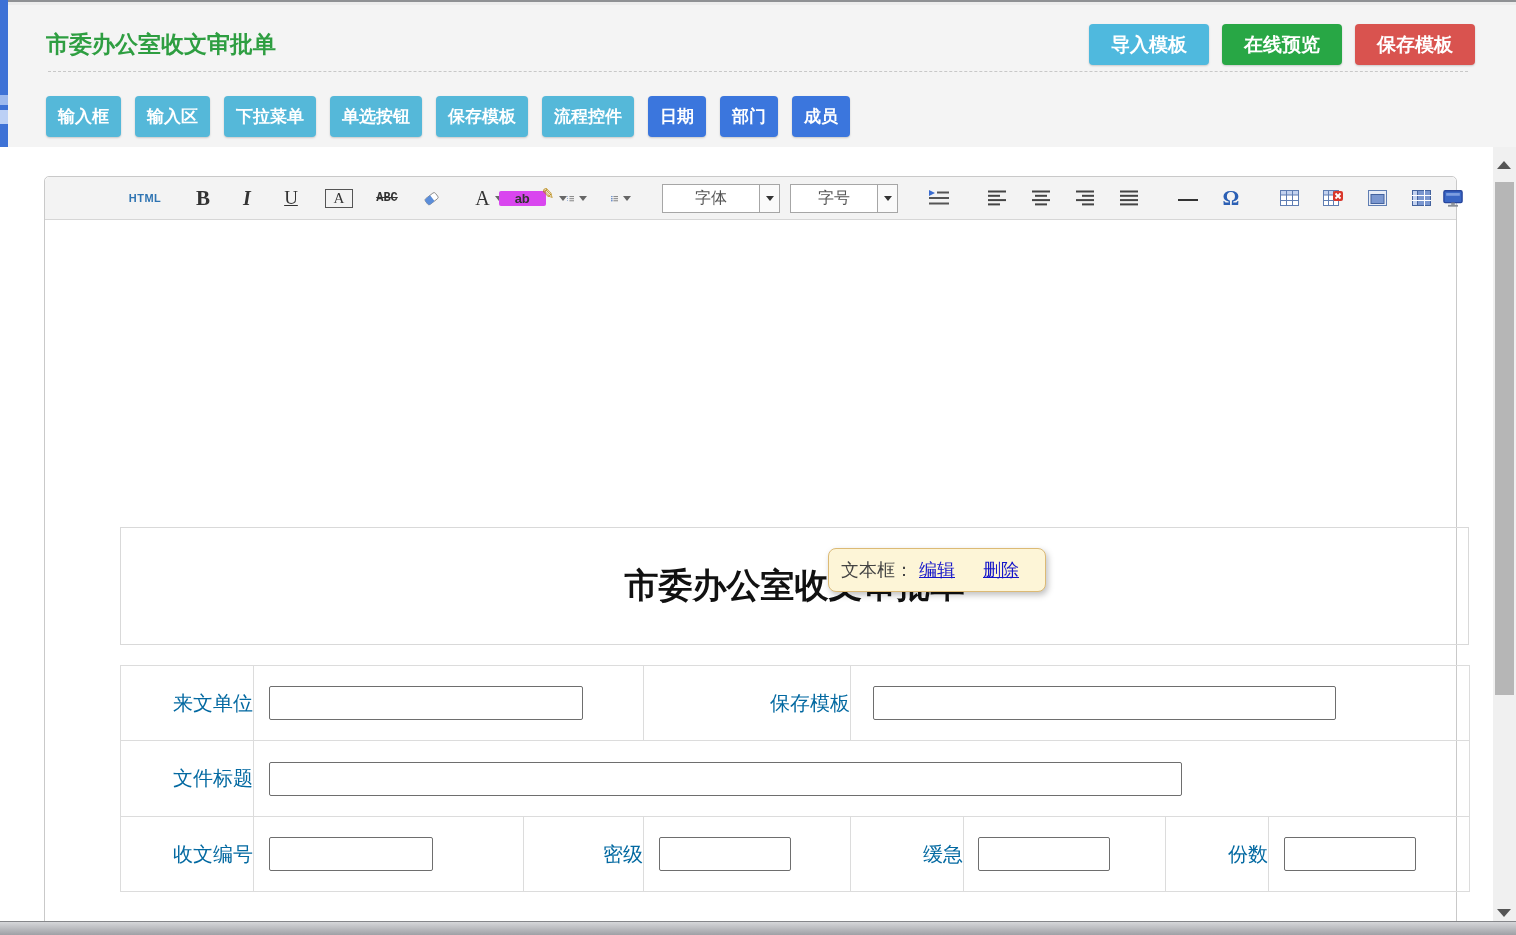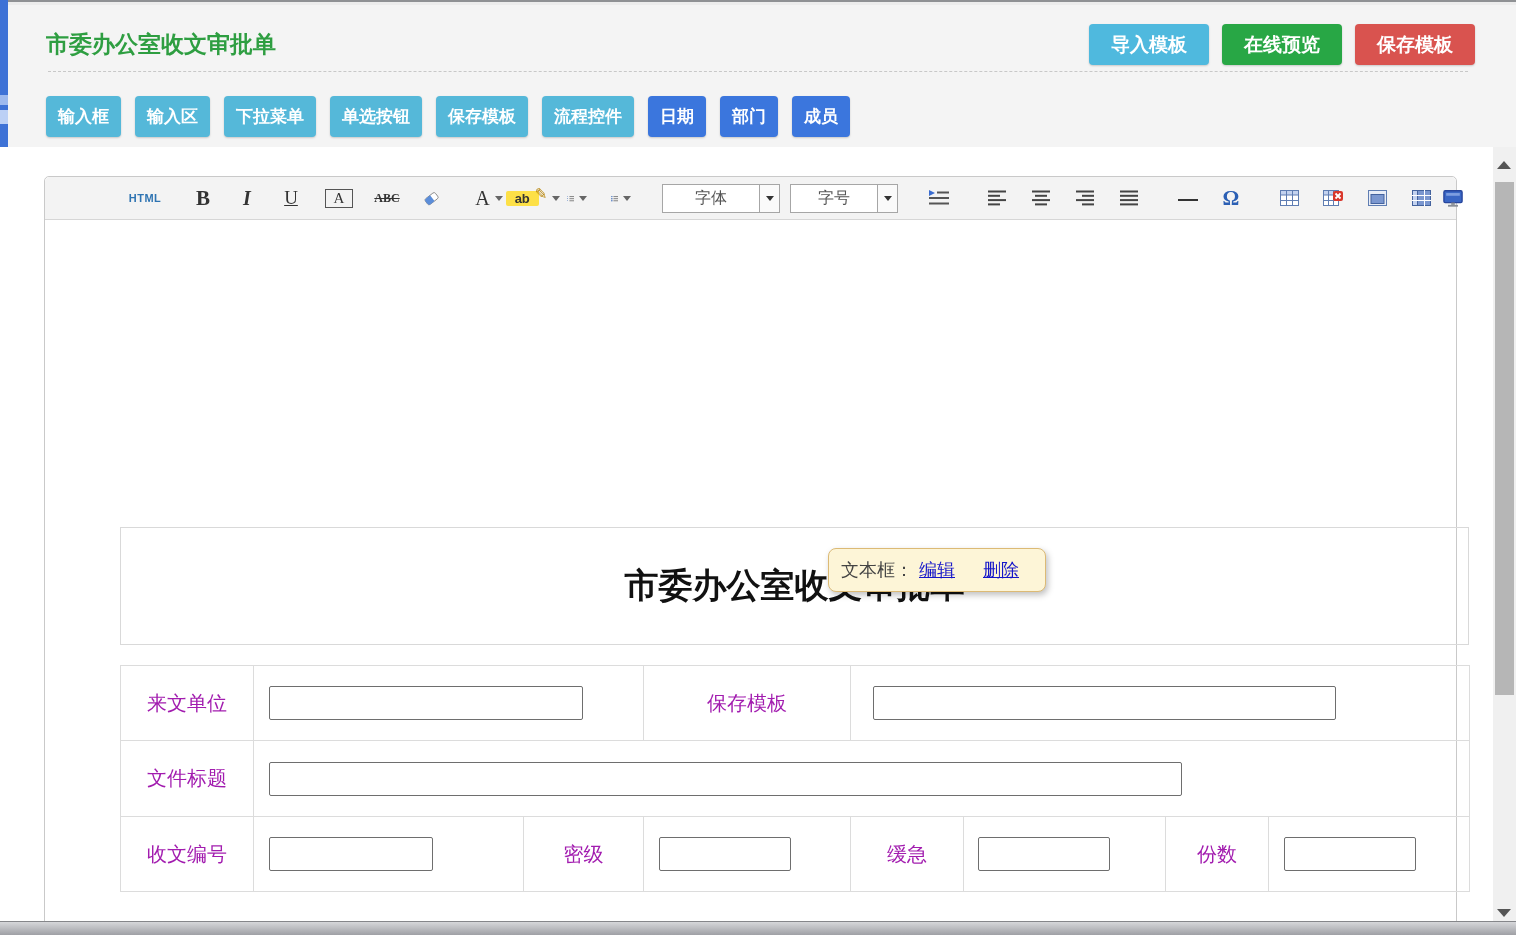--- a/index.html
+++ b/index.html
@@ -41,42 +41,42 @@
     display:flex;align-items:center;padding:0 14px 0 78px;}
   .ti{display:inline-flex;align-items:center;justify-content:center;height:28px;min-width:20px;
     margin:0 12px;color:#333;cursor:pointer;}
   .sep{width:1px;height:22px;background:#ccc;margin:0 7px;}
   .t-html{font-size:11px;font-weight:bold;color:#2f74b2;letter-spacing:.5px;}
   .t-b{font-family:"Liberation Serif",serif;font-weight:bold;font-size:21px;}
   .t-i{font-family:"Liberation Serif",serif;font-style:italic;font-weight:bold;font-size:20px;}
   .t-u{font-family:"Liberation Serif",serif;font-size:19px;text-decoration:underline;}
   .t-abox{font-family:"Liberation Serif",serif;font-size:15px;border:1px solid #555;
     padding:0 3px;line-height:17px;height:auto;}
-  .t-strike{font-family:Liberation Serif, serif;font-size:12px;font-weight:bold;text-decoration:line-through;}
+  .t-strike{font-family:Liberation Mono, monospace;font-size:12px;font-weight:bold;text-decoration:line-through;}
   .t-fc{font-family:"Liberation Serif",serif;font-size:20px;}
   .caret{width:0;height:0;border-left:4px solid transparent;border-right:4px solid transparent;
     border-top:5px solid #666;margin-left:5px;}
-  .hl-ab{font-size:13px;font-weight:bold;background:#fde047;padding:0 9px;border-radius:2px;}
+  .hl-ab{font-size:13px;font-weight:bold;background:#d946ef;padding:0 16px;border-radius:2px;}
   .hl-pen{color:#b8860b;font-size:15px;margin-left:-4px;margin-top:-8px;}
   .select{display:flex;height:27px;border:1px solid #a6a6a6;background:#fff;align-items:stretch;margin:0 5px;}
   .select .txt{width:96px;display:flex;align-items:center;justify-content:center;
     font-family:"Liberation Serif",serif;font-size:16px;color:#555;}
   .select.small .txt{width:86px;}
   .select .arrow{width:19px;border-left:1px solid #a6a6a6;display:flex;align-items:center;
     justify-content:center;background:#fafafa;cursor:pointer;}
   .t-hr{font-size:20px;font-weight:bold;letter-spacing:-2px;}
   .t-omega{font-family:"Liberation Serif",serif;font-size:21px;font-weight:bold;color:#2b5fb4;}
   .t-right{margin-left:auto;margin-right:4px;}
   
   .doc-title-box{position:absolute;left:75px;top:350px;width:1349px;height:118px;
     border:1px solid #d9d9d9;display:flex;align-items:center;justify-content:center;box-sizing:border-box;}
   .doc-title{font-size:34px;font-weight:bold;color:#111;}
   table.form{position:absolute;left:75px;top:488px;width:1349px;border-collapse:collapse;table-layout:fixed;}
   table.form td{border:1px solid #dcdcdc;vertical-align:middle;padding:0;}
-  .lbl{text-align:center;font-size:20px;color:#a21caf;}
+  .lbl{text-align:right;font-size:20px;color:#0369a1;}
   .inp{height:34px;border:1px solid #6e6e6e;border-radius:2px;background:#fff;margin-left:15px;
     font-size:17px;padding:0 6px;box-sizing:border-box;display:block;font-family:"Liberation Sans",sans-serif;color:#222;}
   .w314{width:314px;} .w463{width:463px;margin-left:22px;} .w913{width:913px;}
   .w164{width:164px;} .w132{width:132px;} .ml14{margin-left:14px;}
   tr.r1 td{height:74px;} tr.r2 td{height:75px;} tr.r3 td{height:75px;}
   tr.r4 td{height:74px;}
   
   .tooltip{position:absolute;left:828px;top:548px;width:218px;height:44px;background:#fdf5d7;
     border:1px solid #dcba75;border-radius:8px;box-shadow:2px 3px 6px rgba(0,0,0,.25);
     display:flex;align-items:center;padding:0 12px;z-index:20;box-sizing:border-box;

